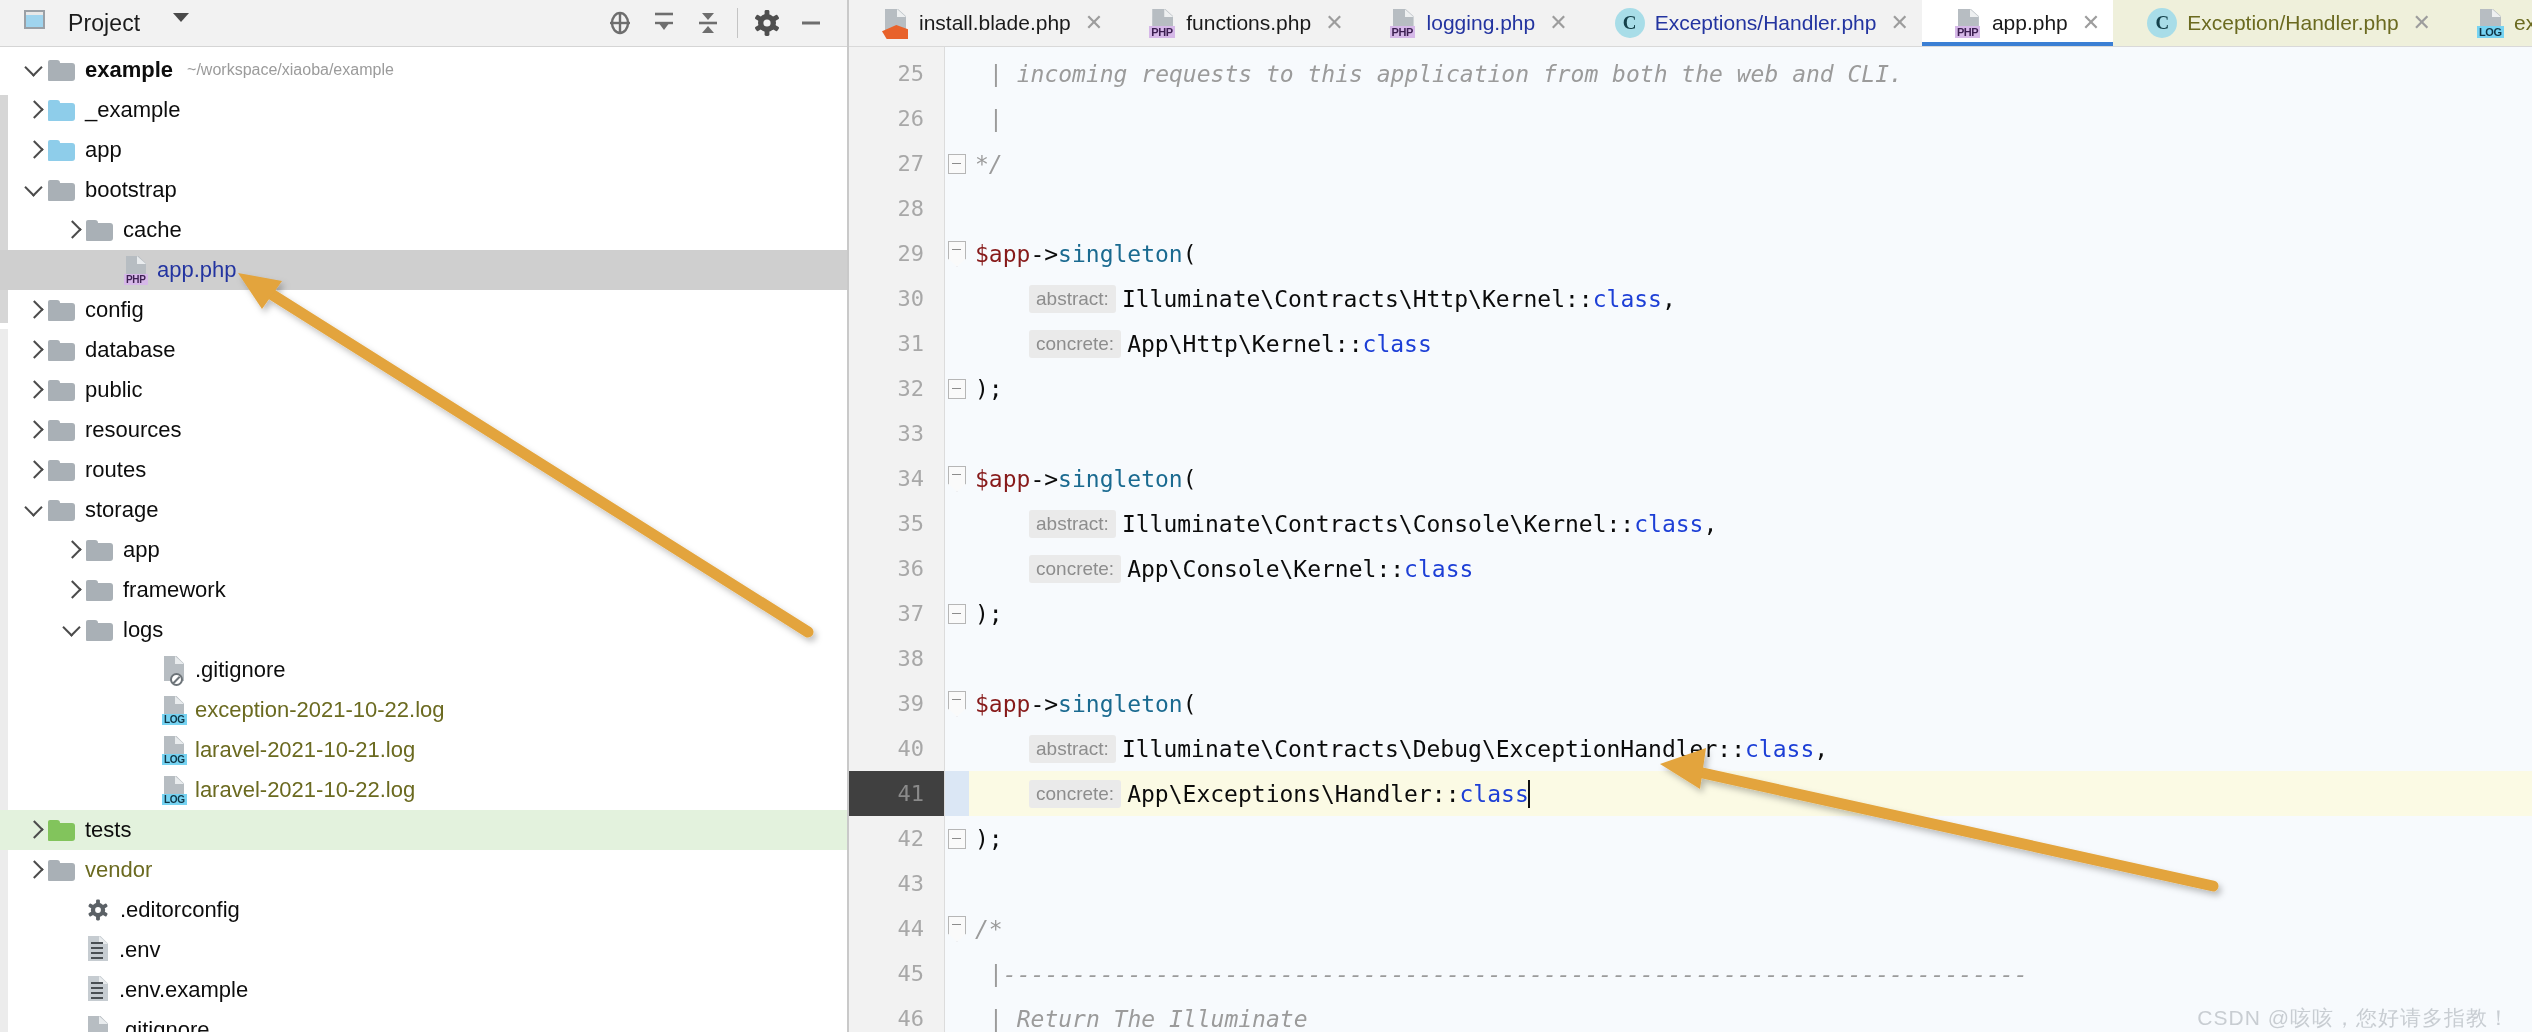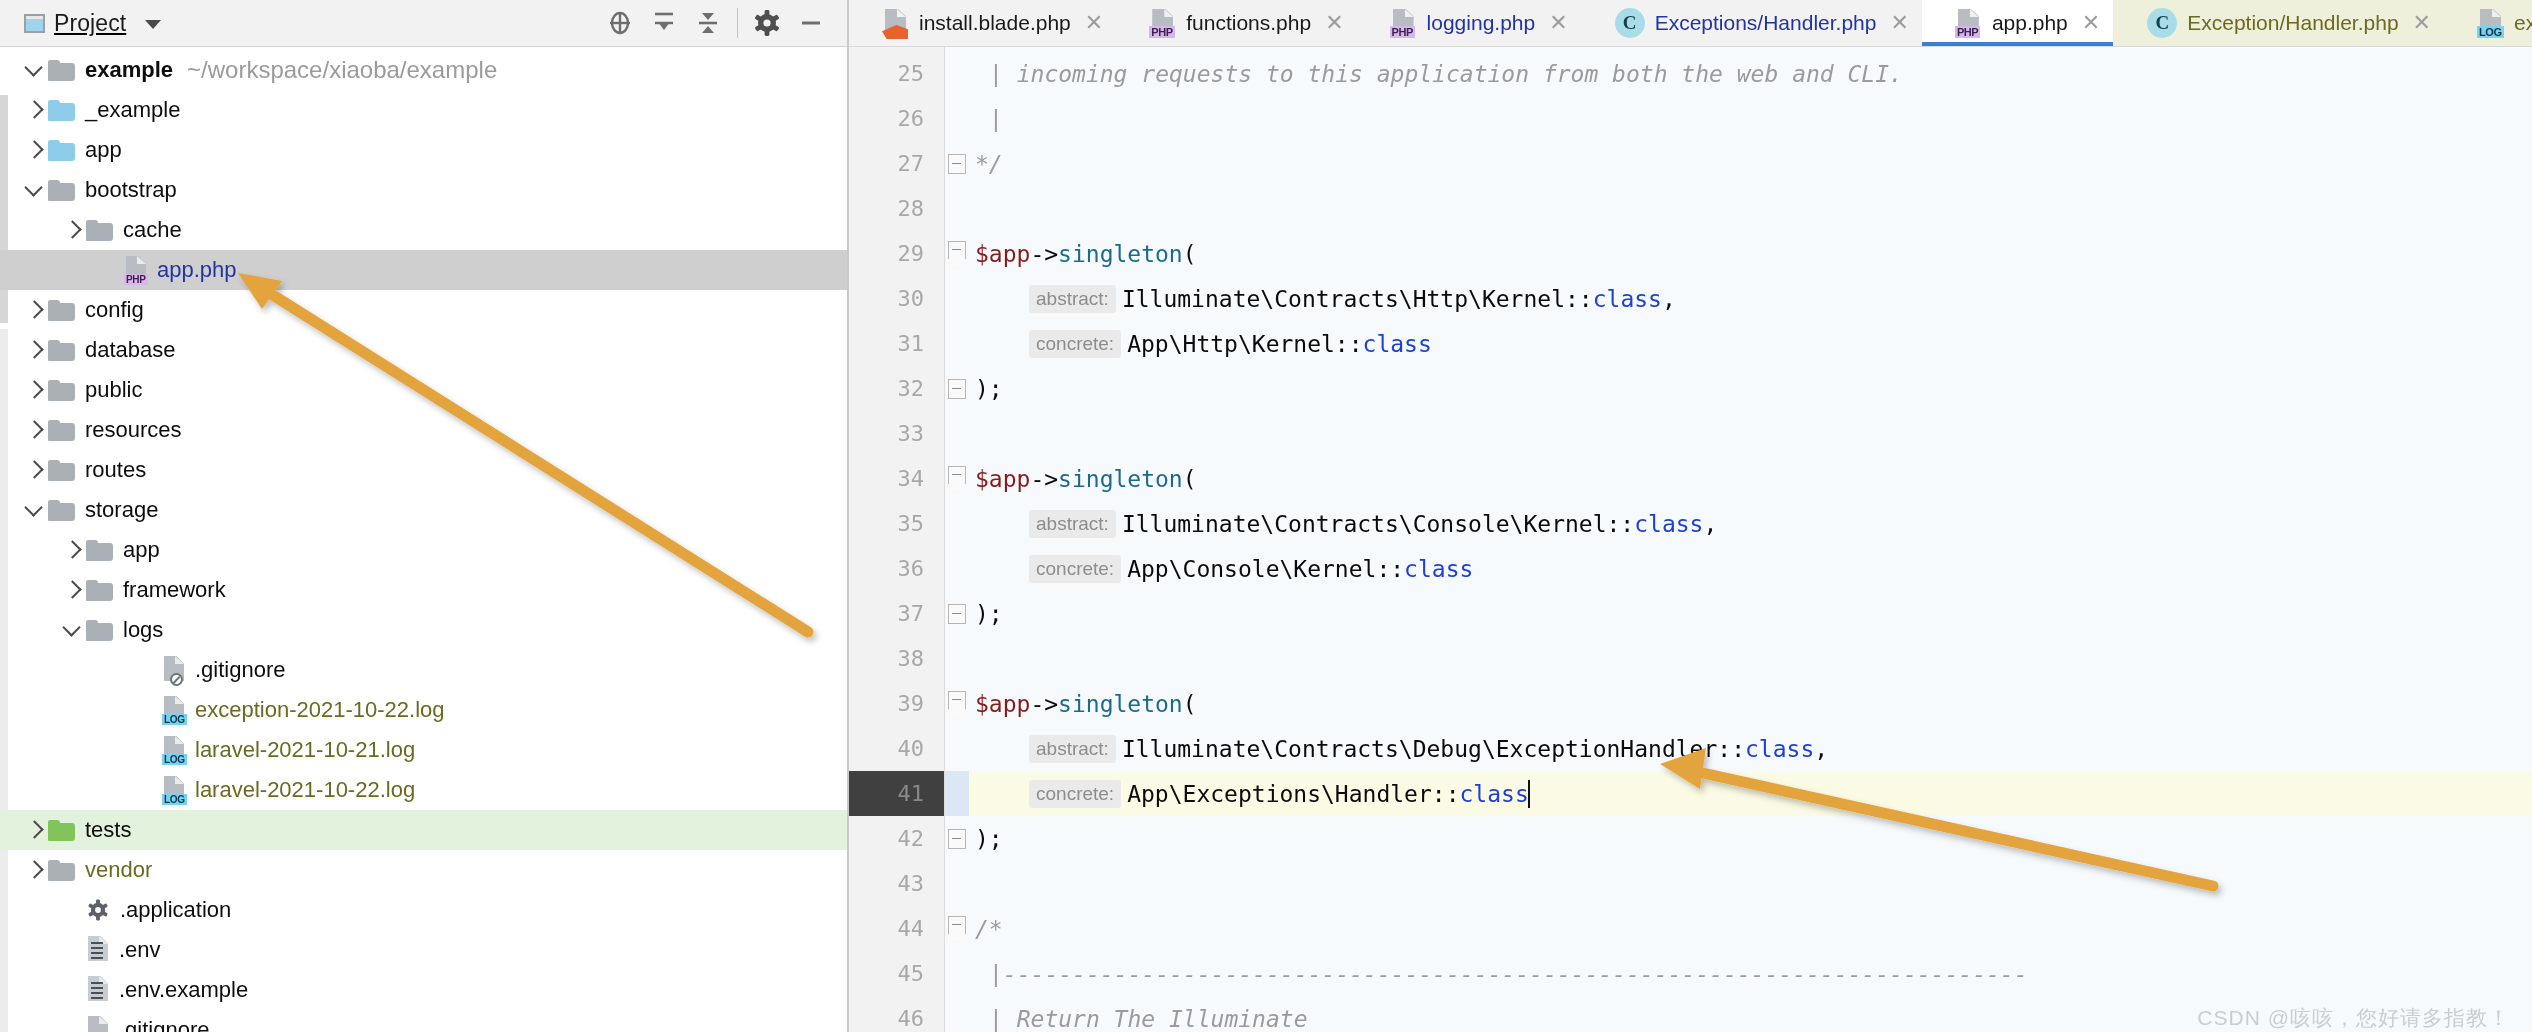--- a/index.html
+++ b/index.html
@@ -30,21 +30,21 @@
   #tool-header {
     height: 47px;
     flex: 0 0 47px;
     background: #f2f2f2;
     border-bottom: 1px solid #d5d5d5;
     display: flex;
     align-items: center;
     padding: 0 14px 0 24px;
     position: relative;
   }
-  .panel-title-group { display: flex; align-items: center; gap: 9px; text-decoration: underline; }
+  .panel-title-group { display: flex; gap: 23px; }
   .panel-win-icon {
     width: 21px; height: 19px;
     border: 2px solid #9aa0a6;
     background: #9fd4ee;
     box-shadow: inset 0 3px 0 #e8e8e8;
     display: block;
   }
   .panel-title {
     font-size: 23px;
     color: #1b1b1b;
@@ -192,21 +192,21 @@
     width: 24px; height: 24px;
     flex: 0 0 24px;
     margin-right: 10px;
     position: relative;
   }
 
   .lbl { font-size: 22px; }
   .lbl.bold { font-weight: bold; }
   .lbl.blue { color: #2334a0; }
   .lbl.olive { color: #6b6a20; }
-  .path { font-size: 24px; color: #9b9b9b; margin-left: 14px; }
+  .path { font-size: 16px; color: #9b9b9b; margin-left: 14px; }
 
   .indent1 { width: 22px; flex: 0 0 22px; }
   .indent2 { width: 60px; flex: 0 0 60px; }
   .indent3 { width: 98px; flex: 0 0 98px; }
   .indent4 { width: 136px; flex: 0 0 136px; }
 
   
   .lscroll-a {
     position: absolute; left: 0; top: 48px;
     width: 8px; height: 228px; background: #d6d6d6;
@@ -622,21 +622,21 @@
             <span style="width: 26px; flex: 0 0 26px;"></span>
             <span class="gearicon"><svg width="24" height="24" viewBox="0 0 30 30">
                 <g fill="#5b6166">
                   <rect x="12.6" y="2" width="4.8" height="26" rx="1.4"></rect>
                   <rect x="12.6" y="2" width="4.8" height="26" rx="1.4" transform="rotate(60 15 15)"></rect>
                   <rect x="12.6" y="2" width="4.8" height="26" rx="1.4" transform="rotate(120 15 15)"></rect>
                 </g>
                 <circle cx="15" cy="15" r="9" fill="#5b6166"></circle>
                 <circle cx="15" cy="15" r="3.6" fill="#fff"></circle>
               </svg></span>
-            <span class="lbl">.application</span>
+            <span class="lbl">.editorconfig</span>
           </div>
           <div class="row">
             <span class="indent2"></span>
             <span style="width: 26px; flex: 0 0 26px;"></span>
             <span class="fileicon txt">
               <span class="sheet"></span>
               <span class="fold"></span>
               <span class="lines">
                 <i></i>
                 <i></i>

